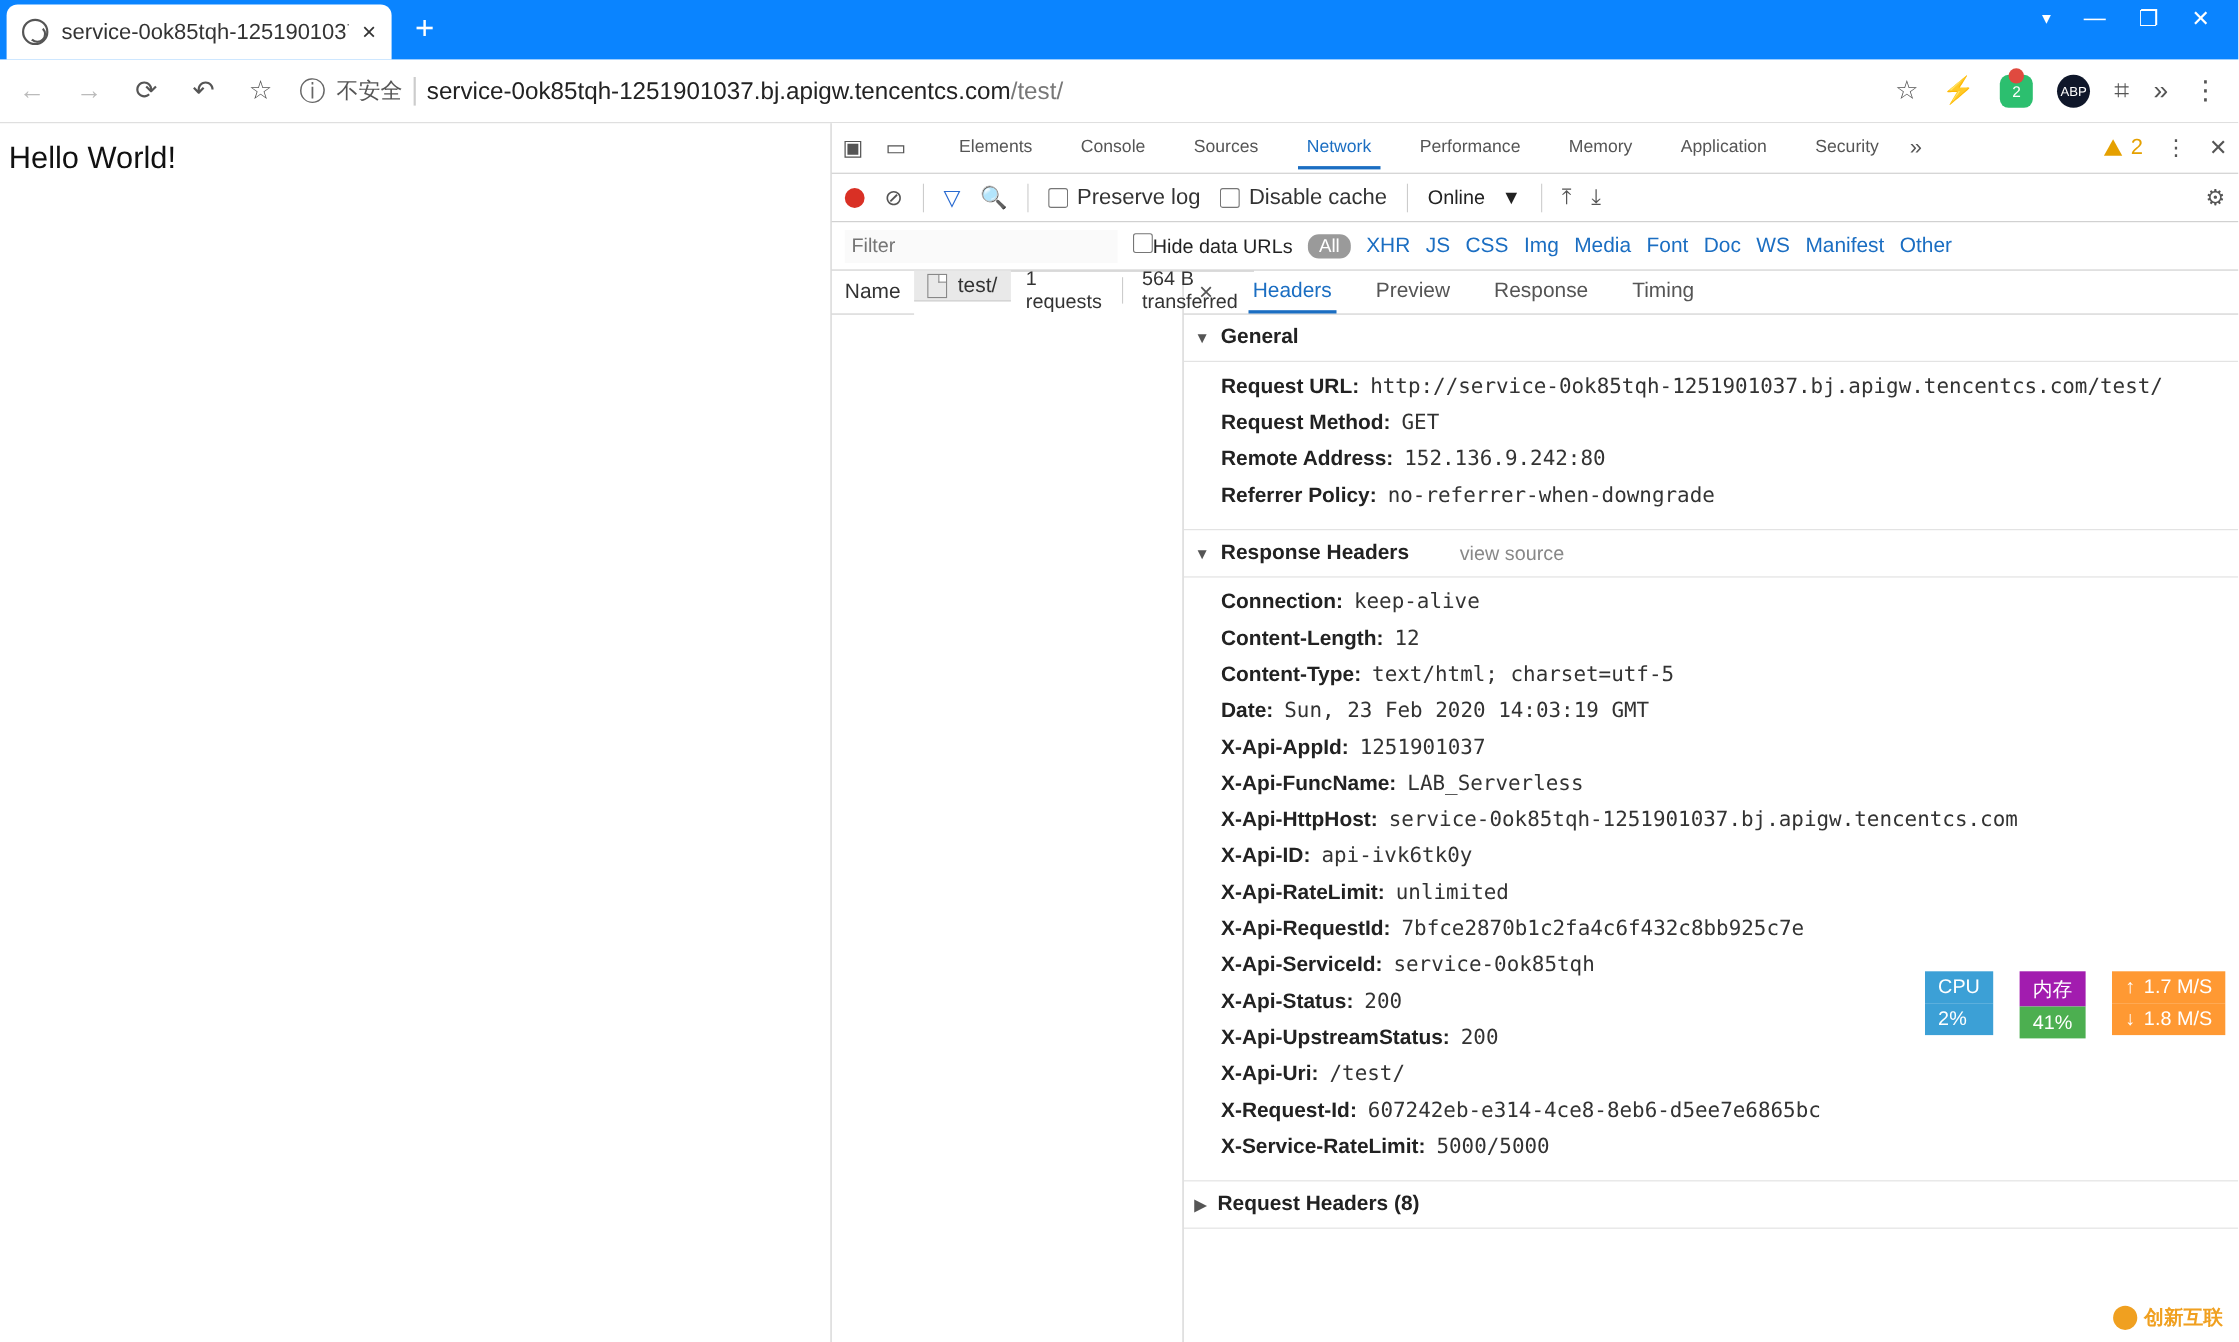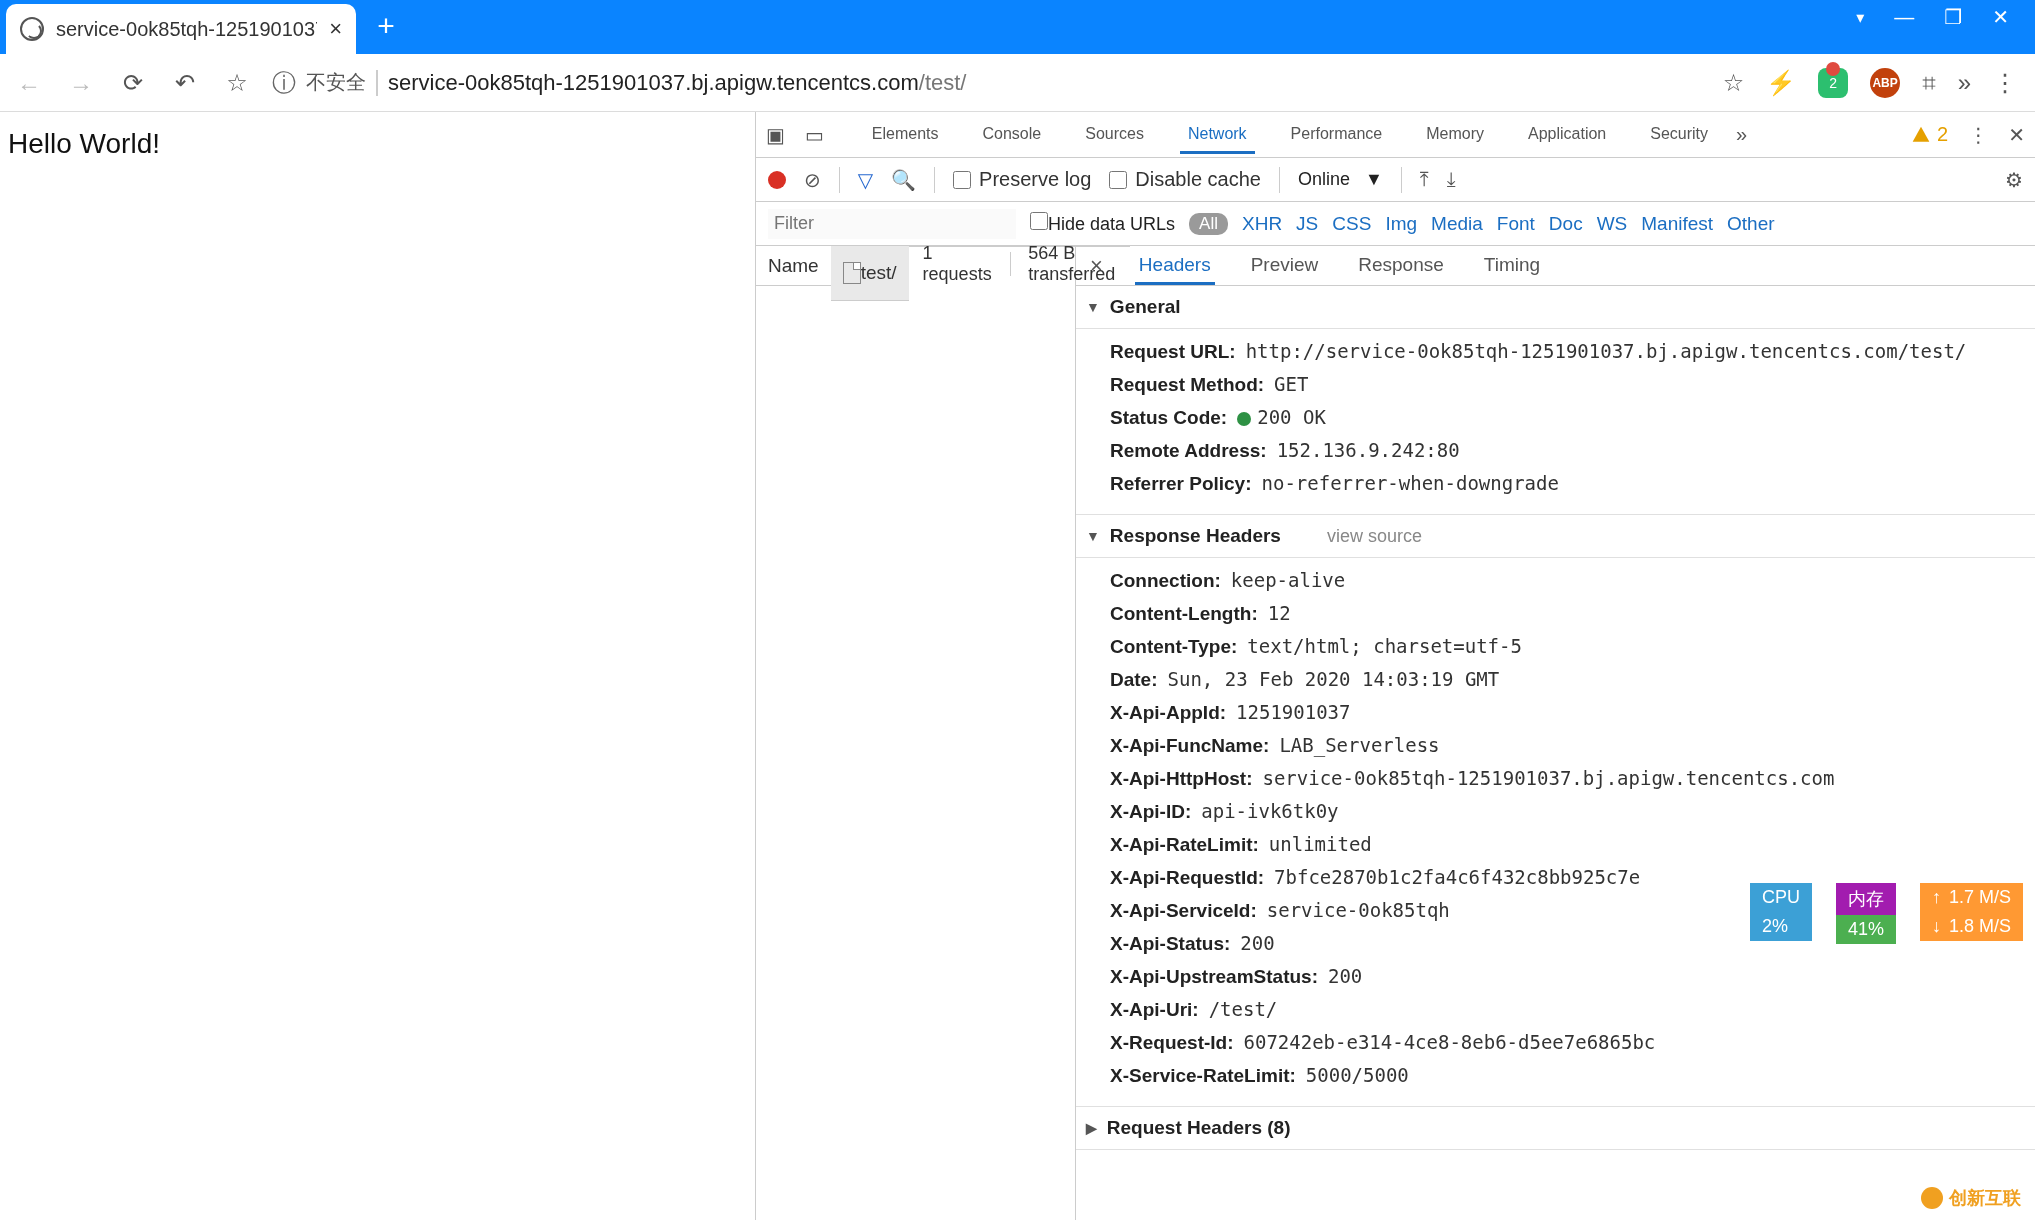--- a/index.html
+++ b/index.html
@@ -24,21 +24,21 @@
   .omnibox { flex:1; display:flex; align-items:center; gap:10px; height:44px; }
   .omnibox .info-icon { color:#666; font-size:24px; }
   .omnibox .insecure { color:#555; font-size:20px; }
   .omnibox .sep { width:2px; height:26px; background:#ccc; }
   .omnibox .url { font-size:22px; color:#222; white-space:nowrap; }
   .omnibox .url .path { color:#777; }
   .addr-right { display:flex; align-items:center; gap:22px; padding-right:6px; }
   .addr-right .ic { font-size:24px; color:#555; cursor:pointer; }
   .ext-badge { width:30px; height:30px; border-radius:8px; background:#2cbf6f; color:#fff; font-size:14px; display:flex; align-items:center; justify-content:center; position:relative; }
   .ext-badge::before { content:""; position:absolute; top:-6px; left:8px; width:14px; height:14px; background:#e04a3f; border-radius:50%; }
-  .abp { width:30px; height:30px; border-radius:50%; background:#c2410c; color:#fff; font-size:12px; font-weight:bold; display:flex; align-items:center; justify-content:center; }
+  .abp { width:30px; height:30px; border-radius:50%; background:#0f172a; color:#fff; font-size:12px; font-weight:normal; display:flex; align-items:center; justify-content:center; }
 
   
   .page-content { position:absolute; left:8px; top:128px; font-size:28px; color:#111; }
 
   
   .devtools { position:absolute; top:112px; right:0; width:1280px; bottom:0; background:#fff; border-left:1px solid #ccc; display:flex; flex-direction:column; }
   .dt-tabs { height:46px; border-bottom:1px solid #ccc; display:flex; align-items:center; padding:0 10px; gap:20px; }
   .dt-tabs .dtic { font-size:20px; color:#555; cursor:pointer; }
   .dt-tabs .tabitem { font-size:16px; color:#555; padding:10px 8px; cursor:pointer; }
   .dt-tabs .tabitem.active { color:#1b6ec2; border-bottom:3px solid #1b6ec2; padding-bottom:8px; }
@@ -56,21 +56,21 @@
 
   .dt-filterbar { height:44px; border-bottom:1px solid #ccc; display:flex; align-items:center; padding:0 12px; gap:14px; }
   .dt-filterbar .filter-input { width:248px; height:30px; border:none; background:#fafafa; color:#999; font-size:18px; padding:0 6px; }
   .dt-filterbar .typegroup { display:flex; align-items:center; gap:14px; font-size:19px; }
   .dt-filterbar .pill { background:#9a9a9a; color:#fff; border-radius:10px; padding:1px 10px; font-size:17px; }
   .dt-filterbar .type { color:#1b6ec2; cursor:pointer; font-size:19px; }
 
   .dt-body { flex:1; display:flex; min-height:0; }
   .dt-names { width:320px; border-right:1px solid #ccc; display:flex; flex-direction:row; }
   .dt-names .hdr { height:40px; border-bottom:1px solid #ccc; display:flex; align-items:center; padding:0 12px; font-size:19px; color:#333; }
-  .dt-names .row { height:55px; display:flex; align-items:center; padding:0 12px; background:#e9e9e9; border-bottom:1px solid #ccc; font-size:19px; color:#333; }
+  .dt-names .row { height:28px; display:flex; align-items:center; padding:0 12px; gap:10px; background:#e9e9e9; border-bottom:1px solid #ccc; font-size:19px; color:#333; }
   .dt-names .row .fileic { width:18px; height:22px; border:1px solid #888; position:relative; }
   .dt-names .row .fileic::after { content:""; position:absolute; top:0; right:0; width:6px; height:6px; border-left:1px solid #888; border-bottom:1px solid #888; background:#fff; }
   .dt-names .blank { flex:1; }
   .dt-names .status { height:34px; border-top:1px solid #ccc; display:flex; align-items:center; gap:18px; padding:0 14px; font-size:18px; color:#333; }
   .dt-names .status .vsep { width:1px; height:24px; background:#ccc; }
 
   .dt-detail { flex:1; display:flex; flex-direction:column; min-width:0; }
   .dt-detail-tabs { height:40px; border-bottom:1px solid #ccc; display:flex; align-items:center; padding:0 8px; gap:26px; }
   .dt-detail-tabs .close { font-size:22px; color:#555; cursor:pointer; padding:0 6px; }
   .dt-detail-tabs .dtab { font-size:19px; color:#555; padding:8px 4px; cursor:pointer; }
@@ -253,24 +253,20 @@
           <div class="kvlist">
             <div class="kv">
               <span class="k">Request URL:</span>
               <span class="v">http://service-0ok85tqh-1251901037.bj.apigw.tencentcs.com/test/</span>
             </div>
             <div class="kv">
               <span class="k">Request Method:</span>
               <span class="v">GET</span>
             </div>
             <div class="kv">
-              <span class="k">Status Code:</span>
-              <span class="v"><span class="dot"></span>200 OK</span>
-            </div>
-            <div class="kv">
               <span class="k">Remote Address:</span>
               <span class="v">152.136.9.242:80</span>
             </div>
             <div class="kv">
               <span class="k">Referrer Policy:</span>
               <span class="v">no-referrer-when-downgrade</span>
             </div>
           </div>
           <div class="section-hdr">
             <span class="tri">▼</span>

